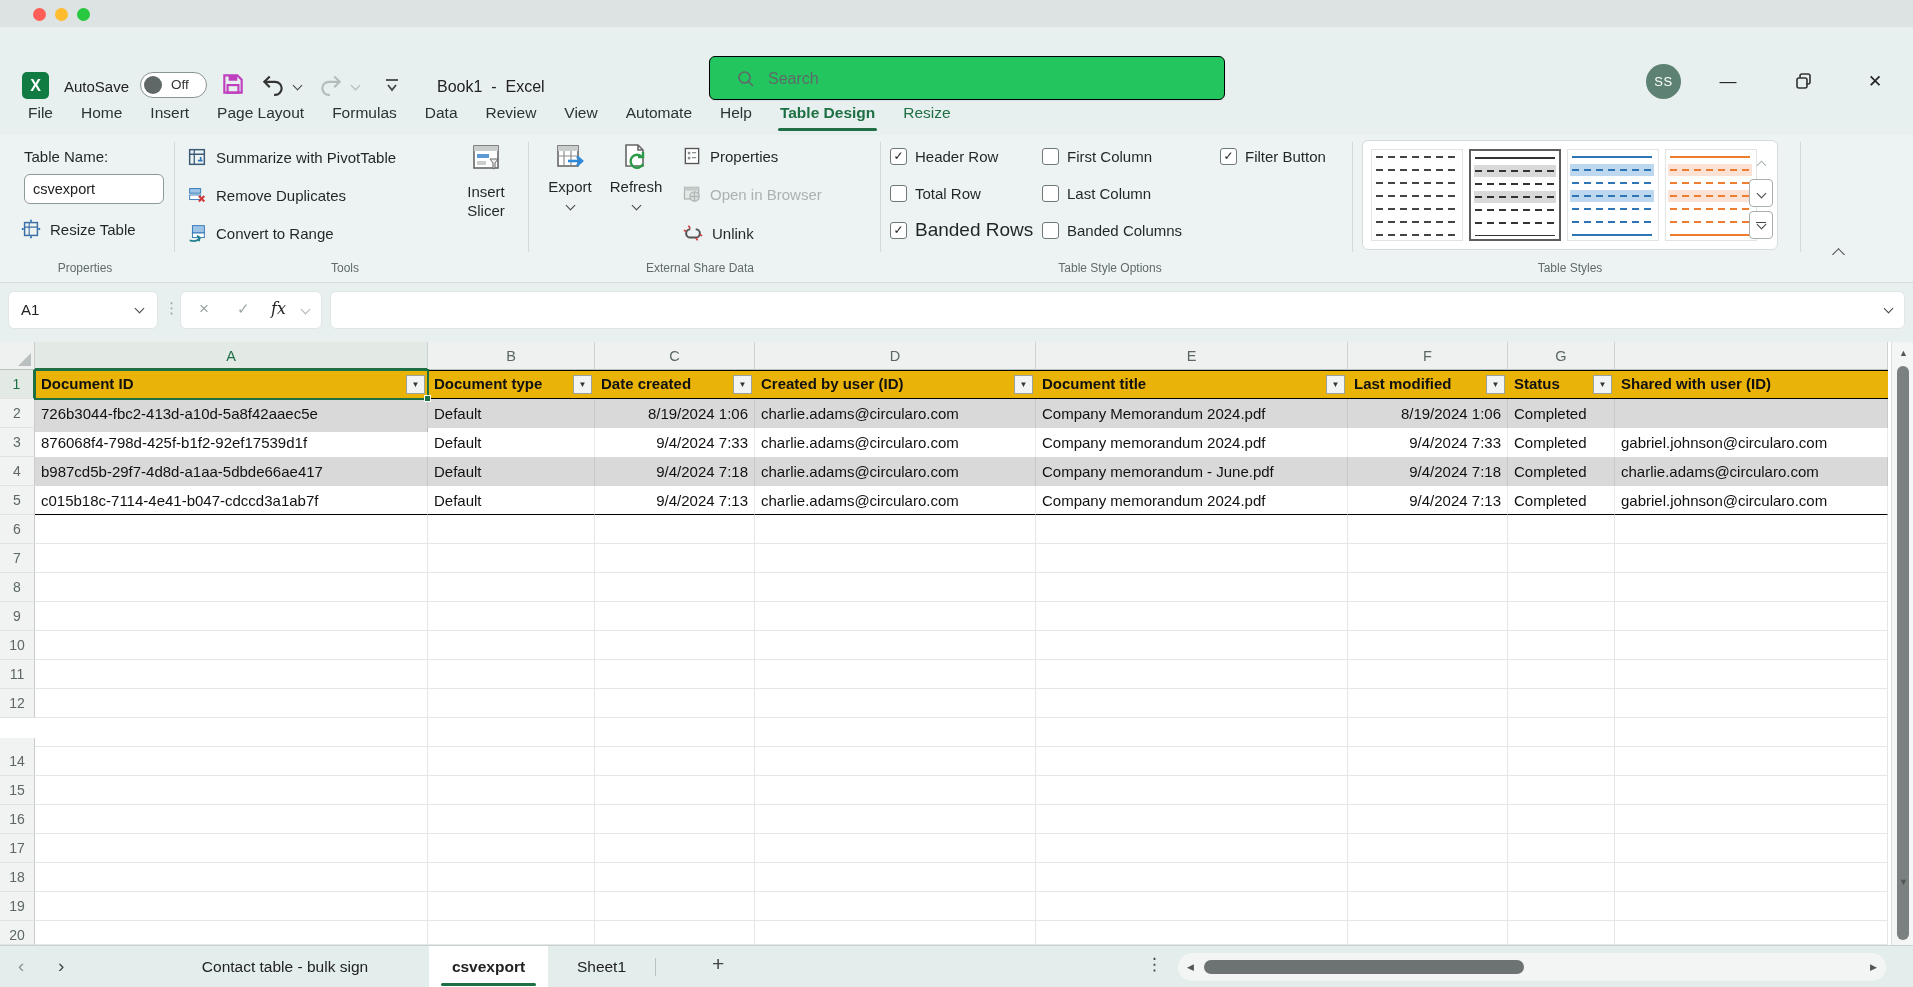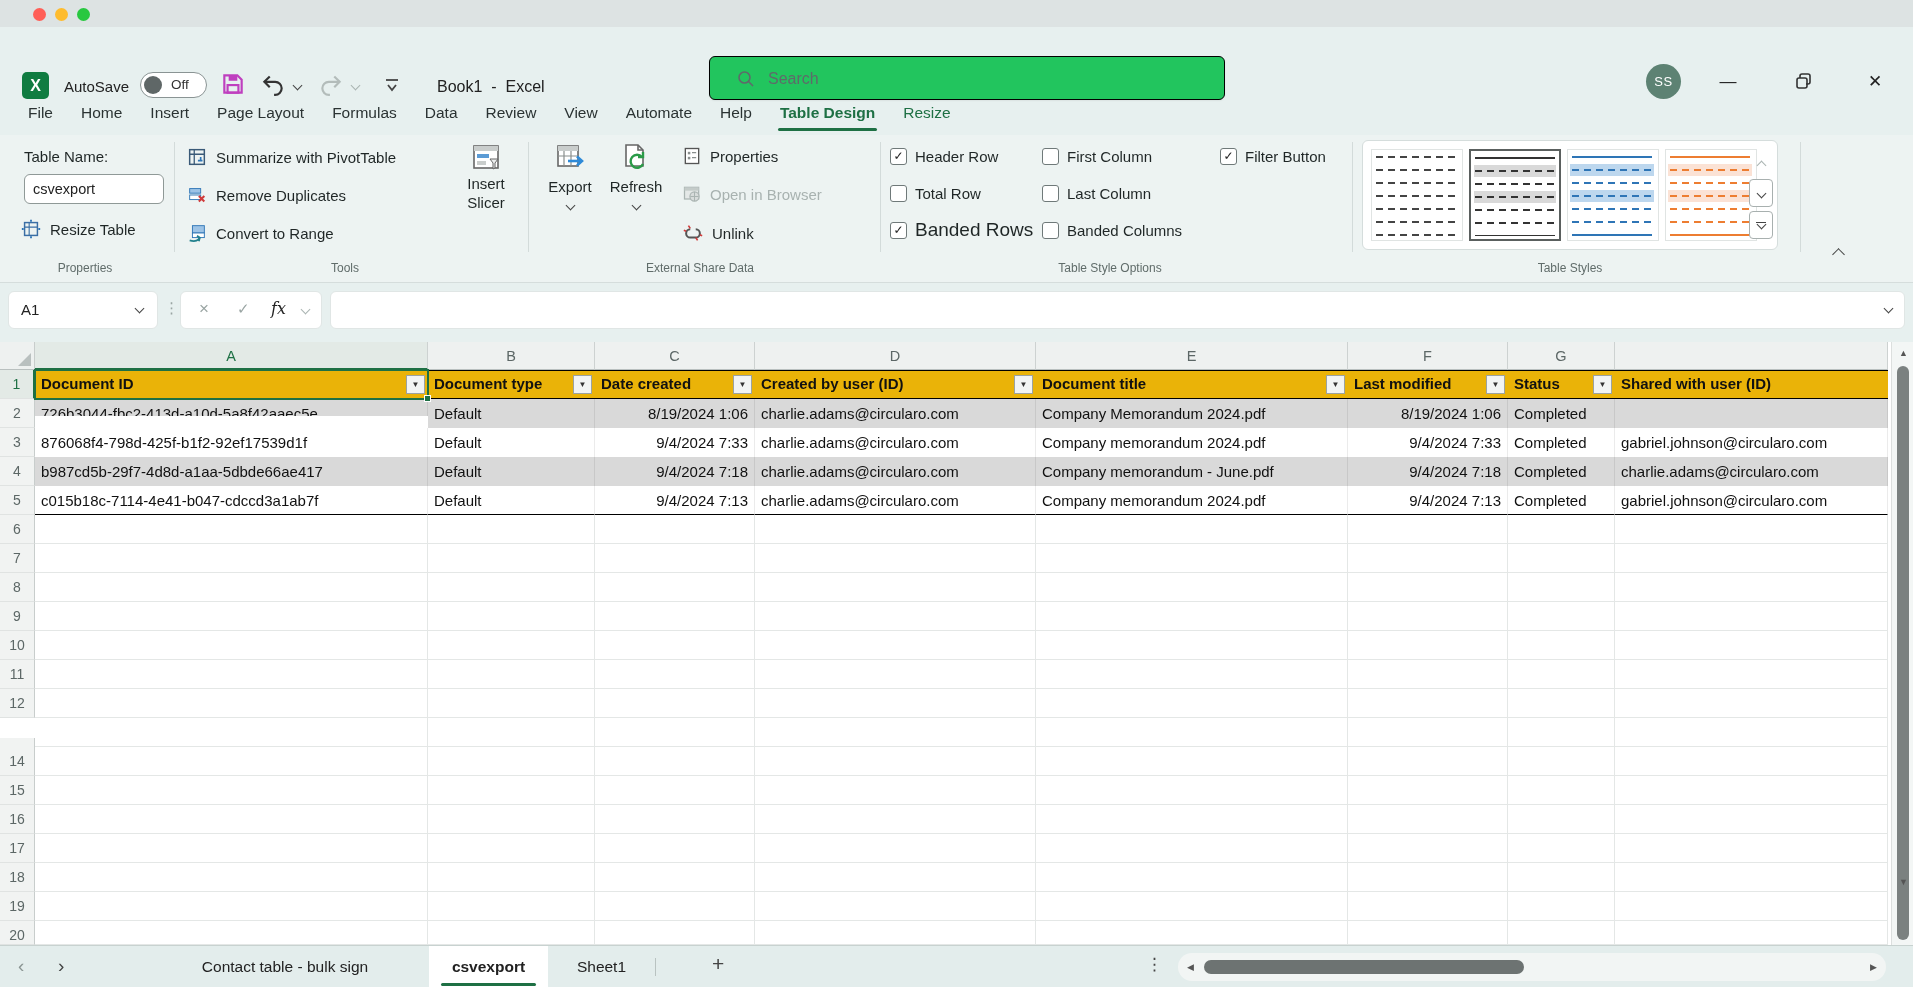--- a/index.html
+++ b/index.html
@@ -231,21 +231,21 @@
       <span>Convert to Range</span>
     </div>
     <div class="bigbtn" style="left:448px;top:7px;width:76px;">
       <svg width="32" height="32" viewBox="0 0 32 32">
           <rect x="4" y="4" width="24" height="22" fill="#fff" stroke="#666" stroke-width="1.6"></rect>
           <rect x="4" y="4" width="24" height="5" fill="#c9cdcc"></rect>
           <rect x="7" y="12" width="12" height="4" fill="#5b9bd5"></rect>
           <rect x="7" y="19" width="9" height="4" fill="#c9cdcc"></rect>
           <path d="M20 17h8l-3 4v5l-2 1v-6z" fill="#eceeee" stroke="#666"></path>
         </svg>
-      <span style="margin-top:0;line-height:19px;">Insert Slicer</span>
+      <span style="margin-top:8px;line-height:19px;">Insert Slicer</span>
     </div>
     <div class="grp-label" style="left:280px;width:130px;">Tools</div>
     <div class="vsep" style="left:528px;"></div>
 
     <div class="bigbtn" style="left:538px;top:7px;width:64px;">
       <svg width="32" height="32" viewBox="0 0 32 32">
           <rect x="4" y="4" width="20" height="20" fill="#fff" stroke="#666" stroke-width="1.6"></rect>
           <rect x="4" y="4" width="20" height="5" fill="#c9cdcc"></rect>
           <path d="M4 14h20M10 9v15M17 9v15" stroke="#8a8f8e" stroke-width="1.2"></path>
           <path d="M14 19h13" stroke="#2e8ad8" stroke-width="2.6"></path>
@@ -451,21 +451,21 @@
         <div class="rowhdr" style="top: 550px; height: 29px; line-height: 29px;">19</div>
         <div class="rowhdr" style="top: 579px; height: 24px; line-height: 29px;">20</div>
         <div class="cell hdr" style="left: 35px; top: 28px; width: 393px; height: 29px; line-height: 26px;"><span>Document ID</span><div class="filterbtn" style="right: 3px;">▼</div></div>
         <div class="cell hdr" style="left: 428px; top: 28px; width: 167px; height: 29px; line-height: 26px;"><span>Document type</span><div class="filterbtn" style="right: 3px;">▼</div></div>
         <div class="cell hdr" style="left: 595px; top: 28px; width: 160px; height: 29px; line-height: 26px;"><span>Date created</span><div class="filterbtn" style="right: 3px;">▼</div></div>
         <div class="cell hdr" style="left: 755px; top: 28px; width: 281px; height: 29px; line-height: 26px;"><span>Created by user (ID)</span><div class="filterbtn" style="right: 3px;">▼</div></div>
         <div class="cell hdr" style="left: 1036px; top: 28px; width: 312px; height: 29px; line-height: 26px;"><span>Document title</span><div class="filterbtn" style="right: 3px;">▼</div></div>
         <div class="cell hdr" style="left: 1348px; top: 28px; width: 160px; height: 29px; line-height: 26px;"><span>Last modified</span><div class="filterbtn" style="right: 3px;">▼</div></div>
         <div class="cell hdr" style="left: 1508px; top: 28px; width: 107px; height: 29px; line-height: 26px;"><span>Status</span><div class="filterbtn" style="right: 3px;">▼</div></div>
         <div class="cell hdr" style="left: 1615px; top: 28px; width: 273px; height: 29px; line-height: 26px;"><span>Shared with user (ID)</span></div>
-        <div class="cell body band" style="left: 35px; top: 57px; width: 393px; height: 17px; line-height: 29px;">726b3044-fbc2-413d-a10d-5a8f42aaec5e</div>
+        <div class="cell body band" style="left: 35px; top: 57px; width: 393px; height: 33px; line-height: 29px;">726b3044-fbc2-413d-a10d-5a8f42aaec5e</div>
         <div class="cell body band" style="left: 428px; top: 57px; width: 167px; height: 29px; line-height: 29px;">Default</div>
         <div class="cell body band num" style="left: 595px; top: 57px; width: 160px; height: 29px; line-height: 29px;">8/19/2024 1:06</div>
         <div class="cell body band" style="left: 755px; top: 57px; width: 281px; height: 29px; line-height: 29px;">charlie.adams@circularo.com</div>
         <div class="cell body band" style="left: 1036px; top: 57px; width: 312px; height: 29px; line-height: 29px;">Company Memorandum 2024.pdf</div>
         <div class="cell body band num" style="left: 1348px; top: 57px; width: 160px; height: 29px; line-height: 29px;">8/19/2024 1:06</div>
         <div class="cell body band" style="left: 1508px; top: 57px; width: 107px; height: 29px; line-height: 29px;">Completed</div>
         <div class="cell body band" style="left: 1615px; top: 57px; width: 273px; height: 29px; line-height: 29px;"></div>
         <div class="cell body" style="left: 35px; top: 86px; width: 393px; height: 29px; line-height: 29px;">876068f4-798d-425f-b1f2-92ef17539d1f</div>
         <div class="cell body" style="left: 428px; top: 86px; width: 167px; height: 29px; line-height: 29px;">Default</div>
         <div class="cell body num" style="left: 595px; top: 86px; width: 160px; height: 29px; line-height: 29px;">9/4/2024 7:33</div>

